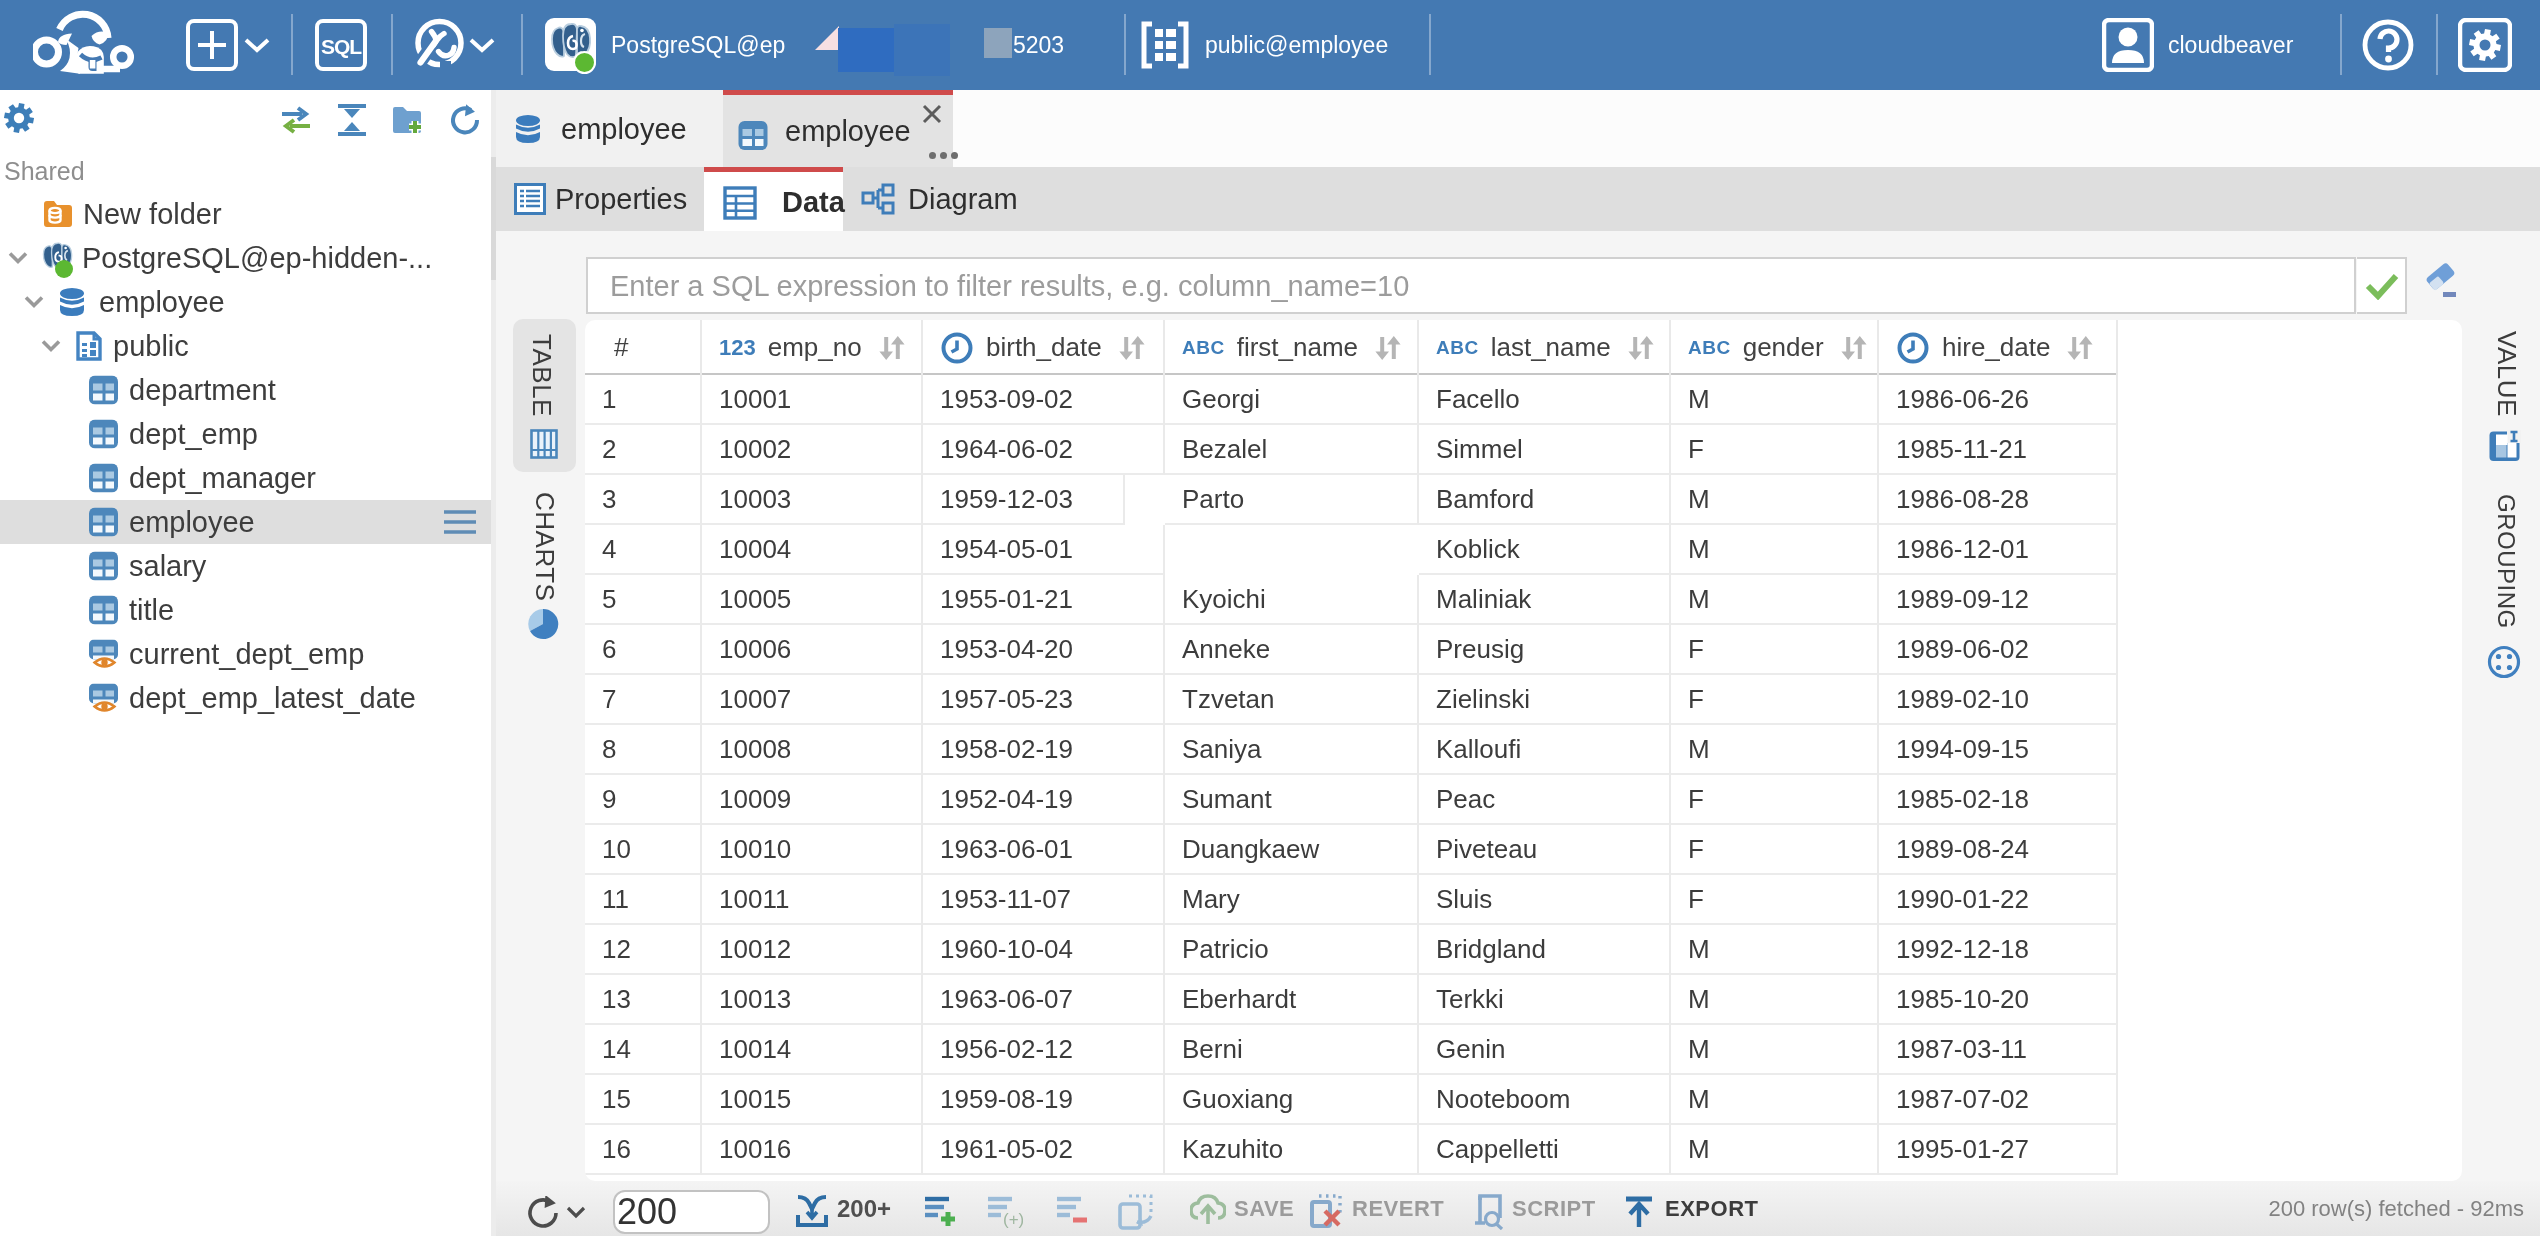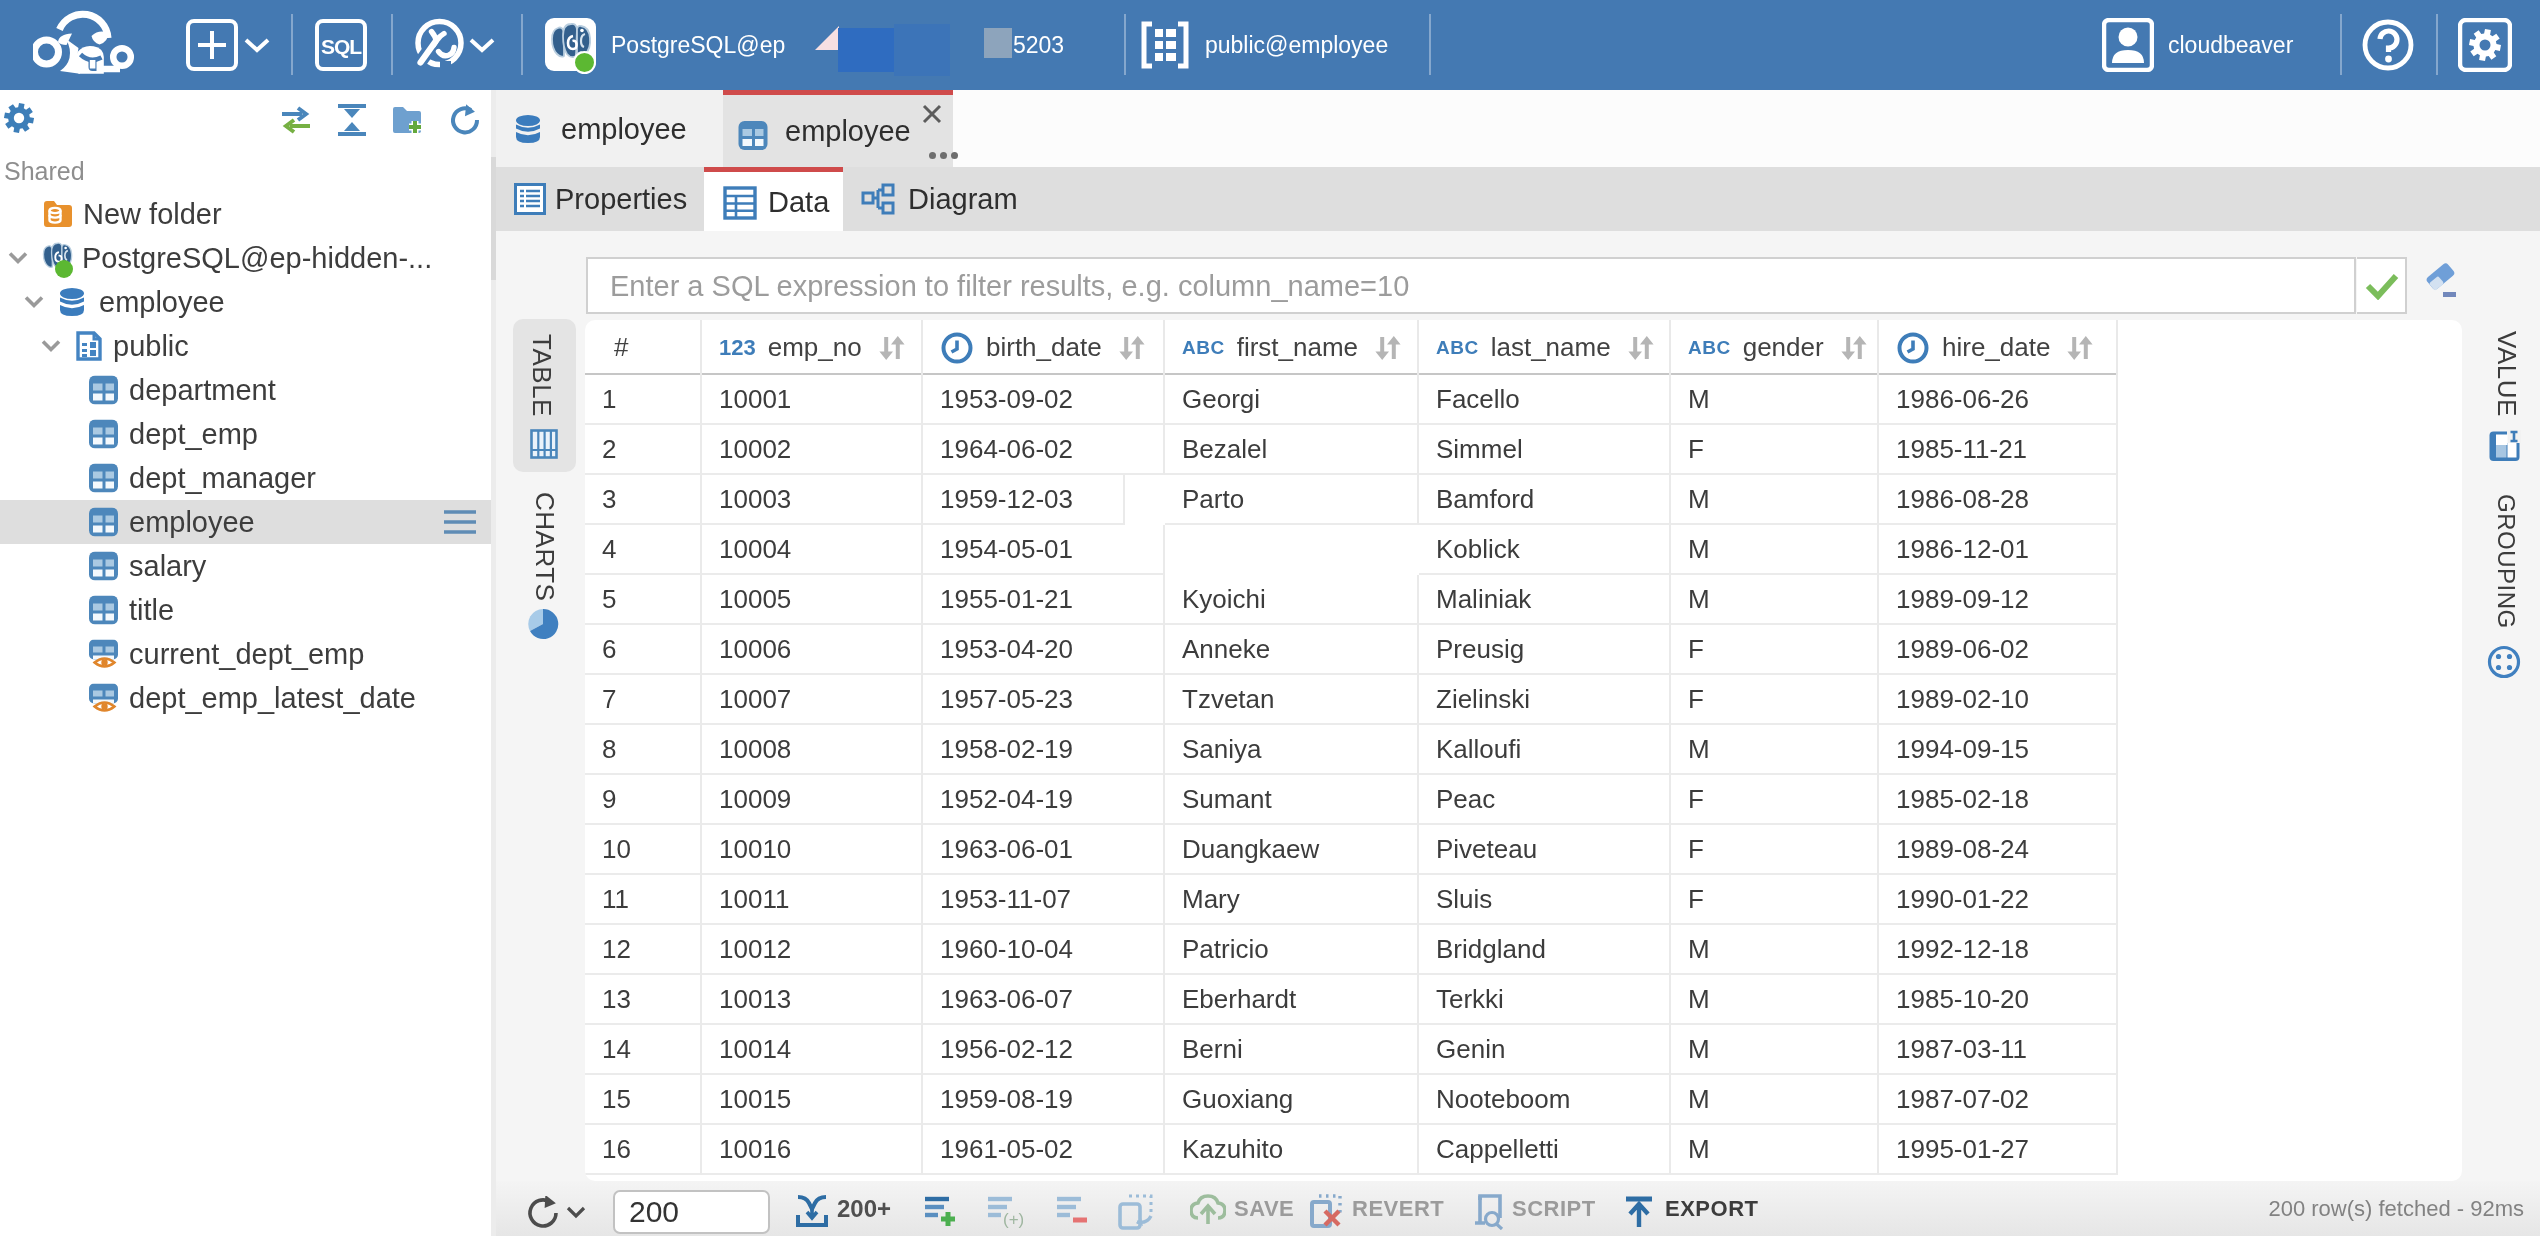--- a/index.html
+++ b/index.html
@@ -340,21 +340,21 @@
     </svg>
     <div class="abs" style="left:206px;top:57px;width:7px;height:7px;border-radius:50%;background:#6e6e6e;box-shadow:11px 0 0 #6e6e6e, 22px 0 0 #6e6e6e"></div>
   </div>
 </div>
 <div id="row2">
   <div id="dataTab">
     <svg class="abs" style="left:19px;top:14px" width="34" height="34" viewBox="0 0 34 34">
       <rect x="2" y="2" width="30" height="30" fill="none" stroke="#3e7db9" stroke-width="3.4"></rect>
       <path d="M 2 10 L 32 10 M 13 10 L 13 32 M 2 17.5 L 32 17.5 M 2 24.7 L 32 24.7" stroke="#3e7db9" stroke-width="2.6"></path>
     </svg>
-    <div class="tabtxt" style="left:64px;font-weight:normal">Data</div>
+    <div class="tabtxt" style="left:78px;font-weight:bold">Data</div>
   </div>
   <svg class="abs" style="left:16px;top:14px" width="36" height="36" viewBox="0 0 36 36">
     <rect x="2" y="2" width="32" height="32" fill="#3e7db9"></rect>
     <rect x="5" y="5" width="26" height="26" fill="#fff"></rect>
     <g stroke="#3e7db9" stroke-width="2.6">
       <path d="M 8 10 L 12 10 M 8 15 L 12 15 M 8 20 L 12 20 M 8 25 L 12 25"></path>
       <path d="M 14 10 L 28 10 M 14 15 L 28 15 M 14 20 L 28 20 M 14 25 L 28 25"></path>
     </g>
   </svg>
   <div class="tabtxt" style="left:59px">Properties</div>
@@ -824,21 +824,21 @@
   </div>
 </div>
 <div id="toolbar">
   <svg class="abs" style="left:30px;top:15px" width="36" height="34" viewBox="0 0 36 34">
     <path d="M 30 17 A 13 13 0 1 1 24 6" stroke="#4c4c4c" stroke-width="3.6" fill="none"></path>
     <path d="M 18 0 L 30 6 L 20 13 Z" fill="#4c4c4c" transform="rotate(12 24 6)"></path>
   </svg>
   <svg class="abs" style="left:70px;top:24px" width="20" height="14" viewBox="0 0 20 14">
     <path d="M 2 3 L 10 11 L 18 3" stroke="#4c4c4c" stroke-width="3.2" fill="none"></path>
   </svg>
-  <div class="abs" style="left:117px;top:9px;width:157px;height:44px;background:#fff;border:2px solid #c2c2c2;border-radius:7px;font-size:30px;color:#333;line-height:40px;padding-left:14px">200</div>
+  <div class="abs" style="left:117px;top:9px;width:157px;height:44px;background:#fff;border:2px solid #c2c2c2;border-radius:12px;font-size:36px;color:#333;line-height:40px;padding-left:2px">200</div>
   <svg class="abs" style="left:300px;top:14px" width="32" height="32" viewBox="0 0 32 32">
     <path d="M 2 2 Q 10 2 13 8 L 16 14 L 19 8 Q 22 2 30 2" stroke="#2e6da4" stroke-width="4" fill="none"></path>
     <path d="M 16 12 L 16 22 M 11 17 L 16 23 L 21 17" stroke="#2e6da4" stroke-width="3.6" fill="none"></path>
     <path d="M 2 20 L 2 30 L 30 30 L 30 20" stroke="#2e6da4" stroke-width="4" fill="none"></path>
   </svg>
   <div class="abs" style="left:341px;top:50%;transform:translateY(-50%);font-size:24px;font-weight:bold;color:#4f4f4f">200+</div>
   <svg class="abs" style="left:428px;top:15px" width="34" height="32" viewBox="0 0 34 32">
     <path d="M 1 3 L 25 3" stroke="#2e6da4" stroke-width="4.4"></path>
     <path d="M 1 11 L 20 11" stroke="#5a8fc0" stroke-width="4.4"></path>
     <path d="M 1 19 L 14 19" stroke="#5a8fc0" stroke-width="4.4"></path>

